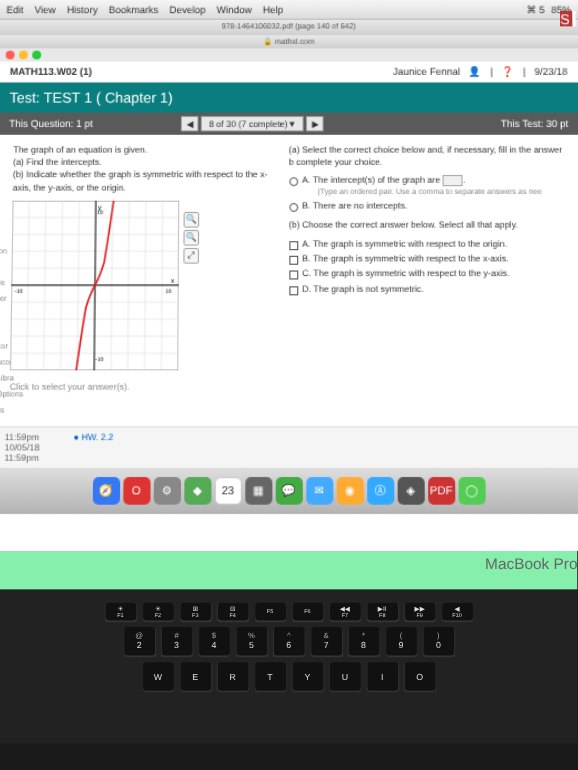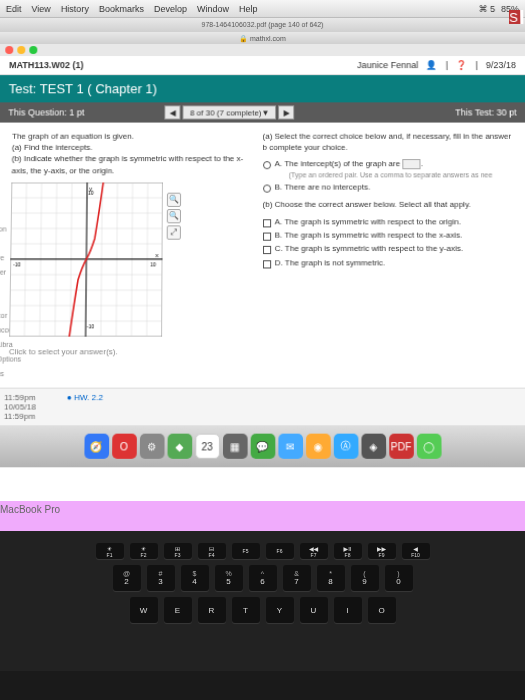--- a/index.html
+++ b/index.html
@@ -28,21 +28,21 @@
 .zb{width:14px;height:14px;border:1px solid #aaa;background:#f5f5f5;font-size:8px;display:flex;align-items:center;justify-content:center;border-radius:2px}
 .answer-opt{display:flex;align-items:flex-start;gap:4px;margin:3px 0;line-height:1.3}
 .radio{width:8px;height:8px;border:1px solid #555;border-radius:50%;flex-shrink:0;margin-top:2px}
 .cbox{width:8px;height:8px;border:1px solid #555;flex-shrink:0;margin-top:2px}
 .sub{color:#888;font-size:7px;margin-left:14px}
 .inputbox{display:inline-block;width:18px;height:10px;border:1px solid #aaa;background:#f0f0f0;vertical-align:middle}
 .click-sel{color:#888;font-size:8px;margin-top:10px}
 .bottom-strip{background:#f5f5f5;padding:4px 10px;font-size:8px;color:#666;display:flex;gap:30px;border-top:1px solid #ddd}
 .dock{height:40px;background:linear-gradient(rgba(200,200,200,0.6),rgba(160,160,160,0.8));display:flex;align-items:center;justify-content:center;gap:3px;padding:0 10px}
 .dock-icon{width:24px;height:24px;border-radius:5px;display:flex;align-items:center;justify-content:center;font-size:10px;color:#fff;position:relative}
-.macbook-label{text-align:left;color:#666;font-size:10px;padding:16px 0;background:#f0abfc}
+.macbook-label{text-align:right;color:#666;font-size:14px;padding:16px 0;background:#86efac}
 .keyboard{background:#222;padding:12px 20px;height:140px}
 .krow{display:flex;gap:6px;margin-bottom:6px;justify-content:center}
 .key{background:#111;color:#ddd;border-radius:3px;min-width:28px;height:26px;display:flex;flex-direction:column;align-items:center;justify-content:center;font-size:8px;box-shadow:0 1px 1px rgba(255,255,255,0.1)}
 .key.sm{font-size:6px;min-width:28px;height:16px}
 .key .top{font-size:7px;color:#aaa}
 .red-sq{position:absolute;right:2px;top:10px;width:14px;height:14px;background:#b33;border-right:3px solid #fff}
 </style>
 </head>
 <body>
 

